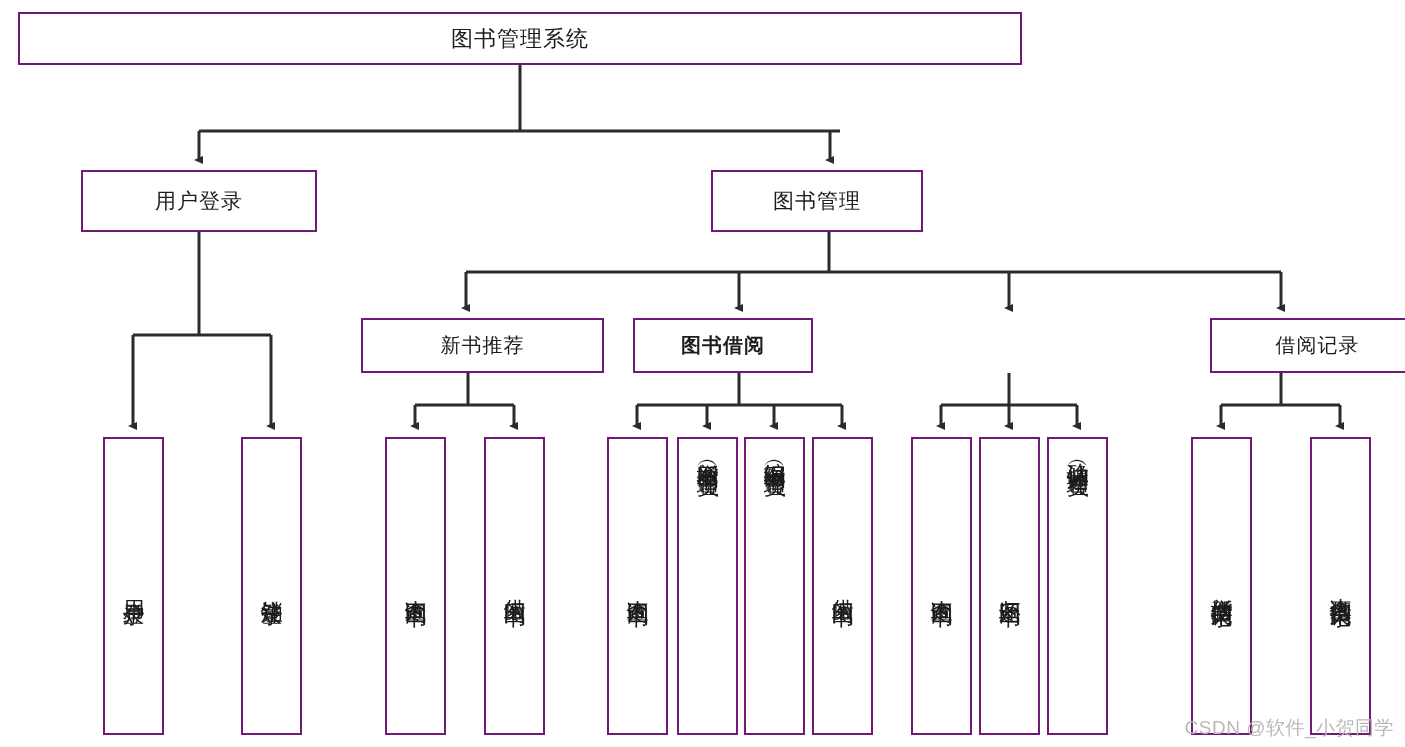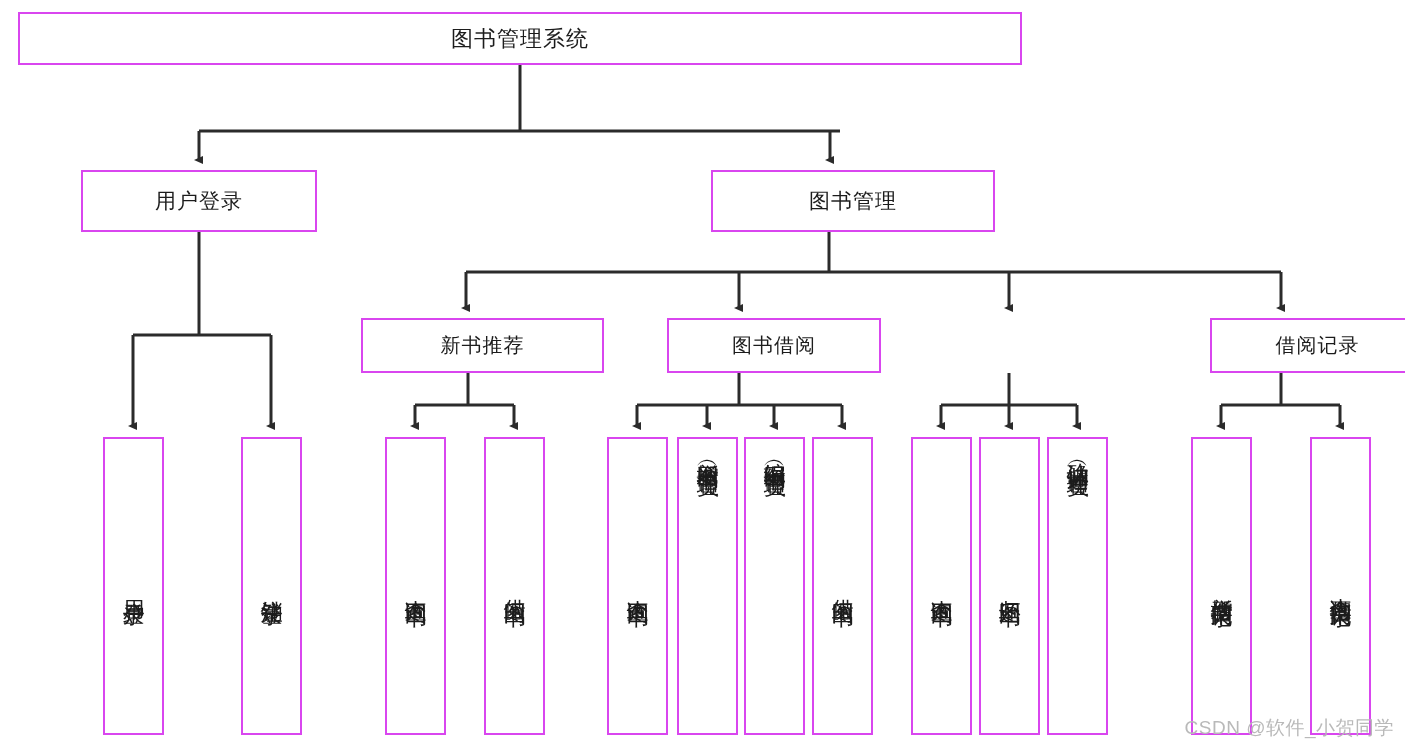--- a/index.html
+++ b/index.html
@@ -7,21 +7,21 @@
     position:relative;
     width:1405px;height:747px;
     background:#ffffff;
     font-family:"Liberation Sans","DejaVu Sans",sans-serif;
     overflow:hidden;
   }
   svg.connectors{position:absolute;left:0;top:0;width:1405px;height:747px;pointer-events:none;}
   .node{
     position:absolute;
     box-sizing:border-box;
-    border:2px solid #d946ef;
+    border:2px solid #701a75;
     background:#ffffff;
     display:flex;
     align-items:center;
     justify-content:center;
     color:#1c1c1c;
   }
   .node.root{font-size:22px;letter-spacing:1px;}
   .node.level1{font-size:21px;letter-spacing:1px;}
   .node.level2{font-size:20px;letter-spacing:1px;}
   .node.leaf{
@@ -97,25 +97,25 @@
       <path d="M1221,405 L1340,405"></path>
       <path d="M1221,405 L1221,426" marker-end="url(#arrow)"></path>
       <path d="M1340,405 L1340,426" marker-end="url(#arrow)"></path>
     </g>
   </svg>
 
   <div class="node root" style="left:18px;top:12px;width:1004px;height:53px;">图书管理系统</div>
 
   <div class="node level1" style="left:81px;top:170px;width:236px;height:62px;">用户登录</div>
 
-  <div class="node level1" style="left:711px;top:170px;width:284px;height:62px;">图书管理</div>
+  <div class="node level1" style="left:711px;top:170px;width:212px;height:62px;">图书管理</div>
 
   <div class="node level2" style="left:361px;top:318px;width:243px;height:55px;">新书推荐</div>
 
-  <div class="node level2" style="left:667px;top:318px;width:214px;height:55px;">图书借阅</div>
+  <div class="node level2" style="left:633px;top:318px;width:180px;height:55px;font-weight:bold;">图书借阅</div>
 
 
   <div class="node level2" style="left:1173px;top:318px;width:215px;height:55px;margin-left:37px;">借阅记录</div>
 
   <div class="node leaf short" style="left:103px;top:437px;width:61px;height:298px;">用户登录</div>
 
   <div class="node leaf short" style="left:241px;top:437px;width:61px;height:298px;">注销登录</div>
 
   <div class="node leaf short" style="left:385px;top:437px;width:61px;height:298px;">查询图书</div>
 

